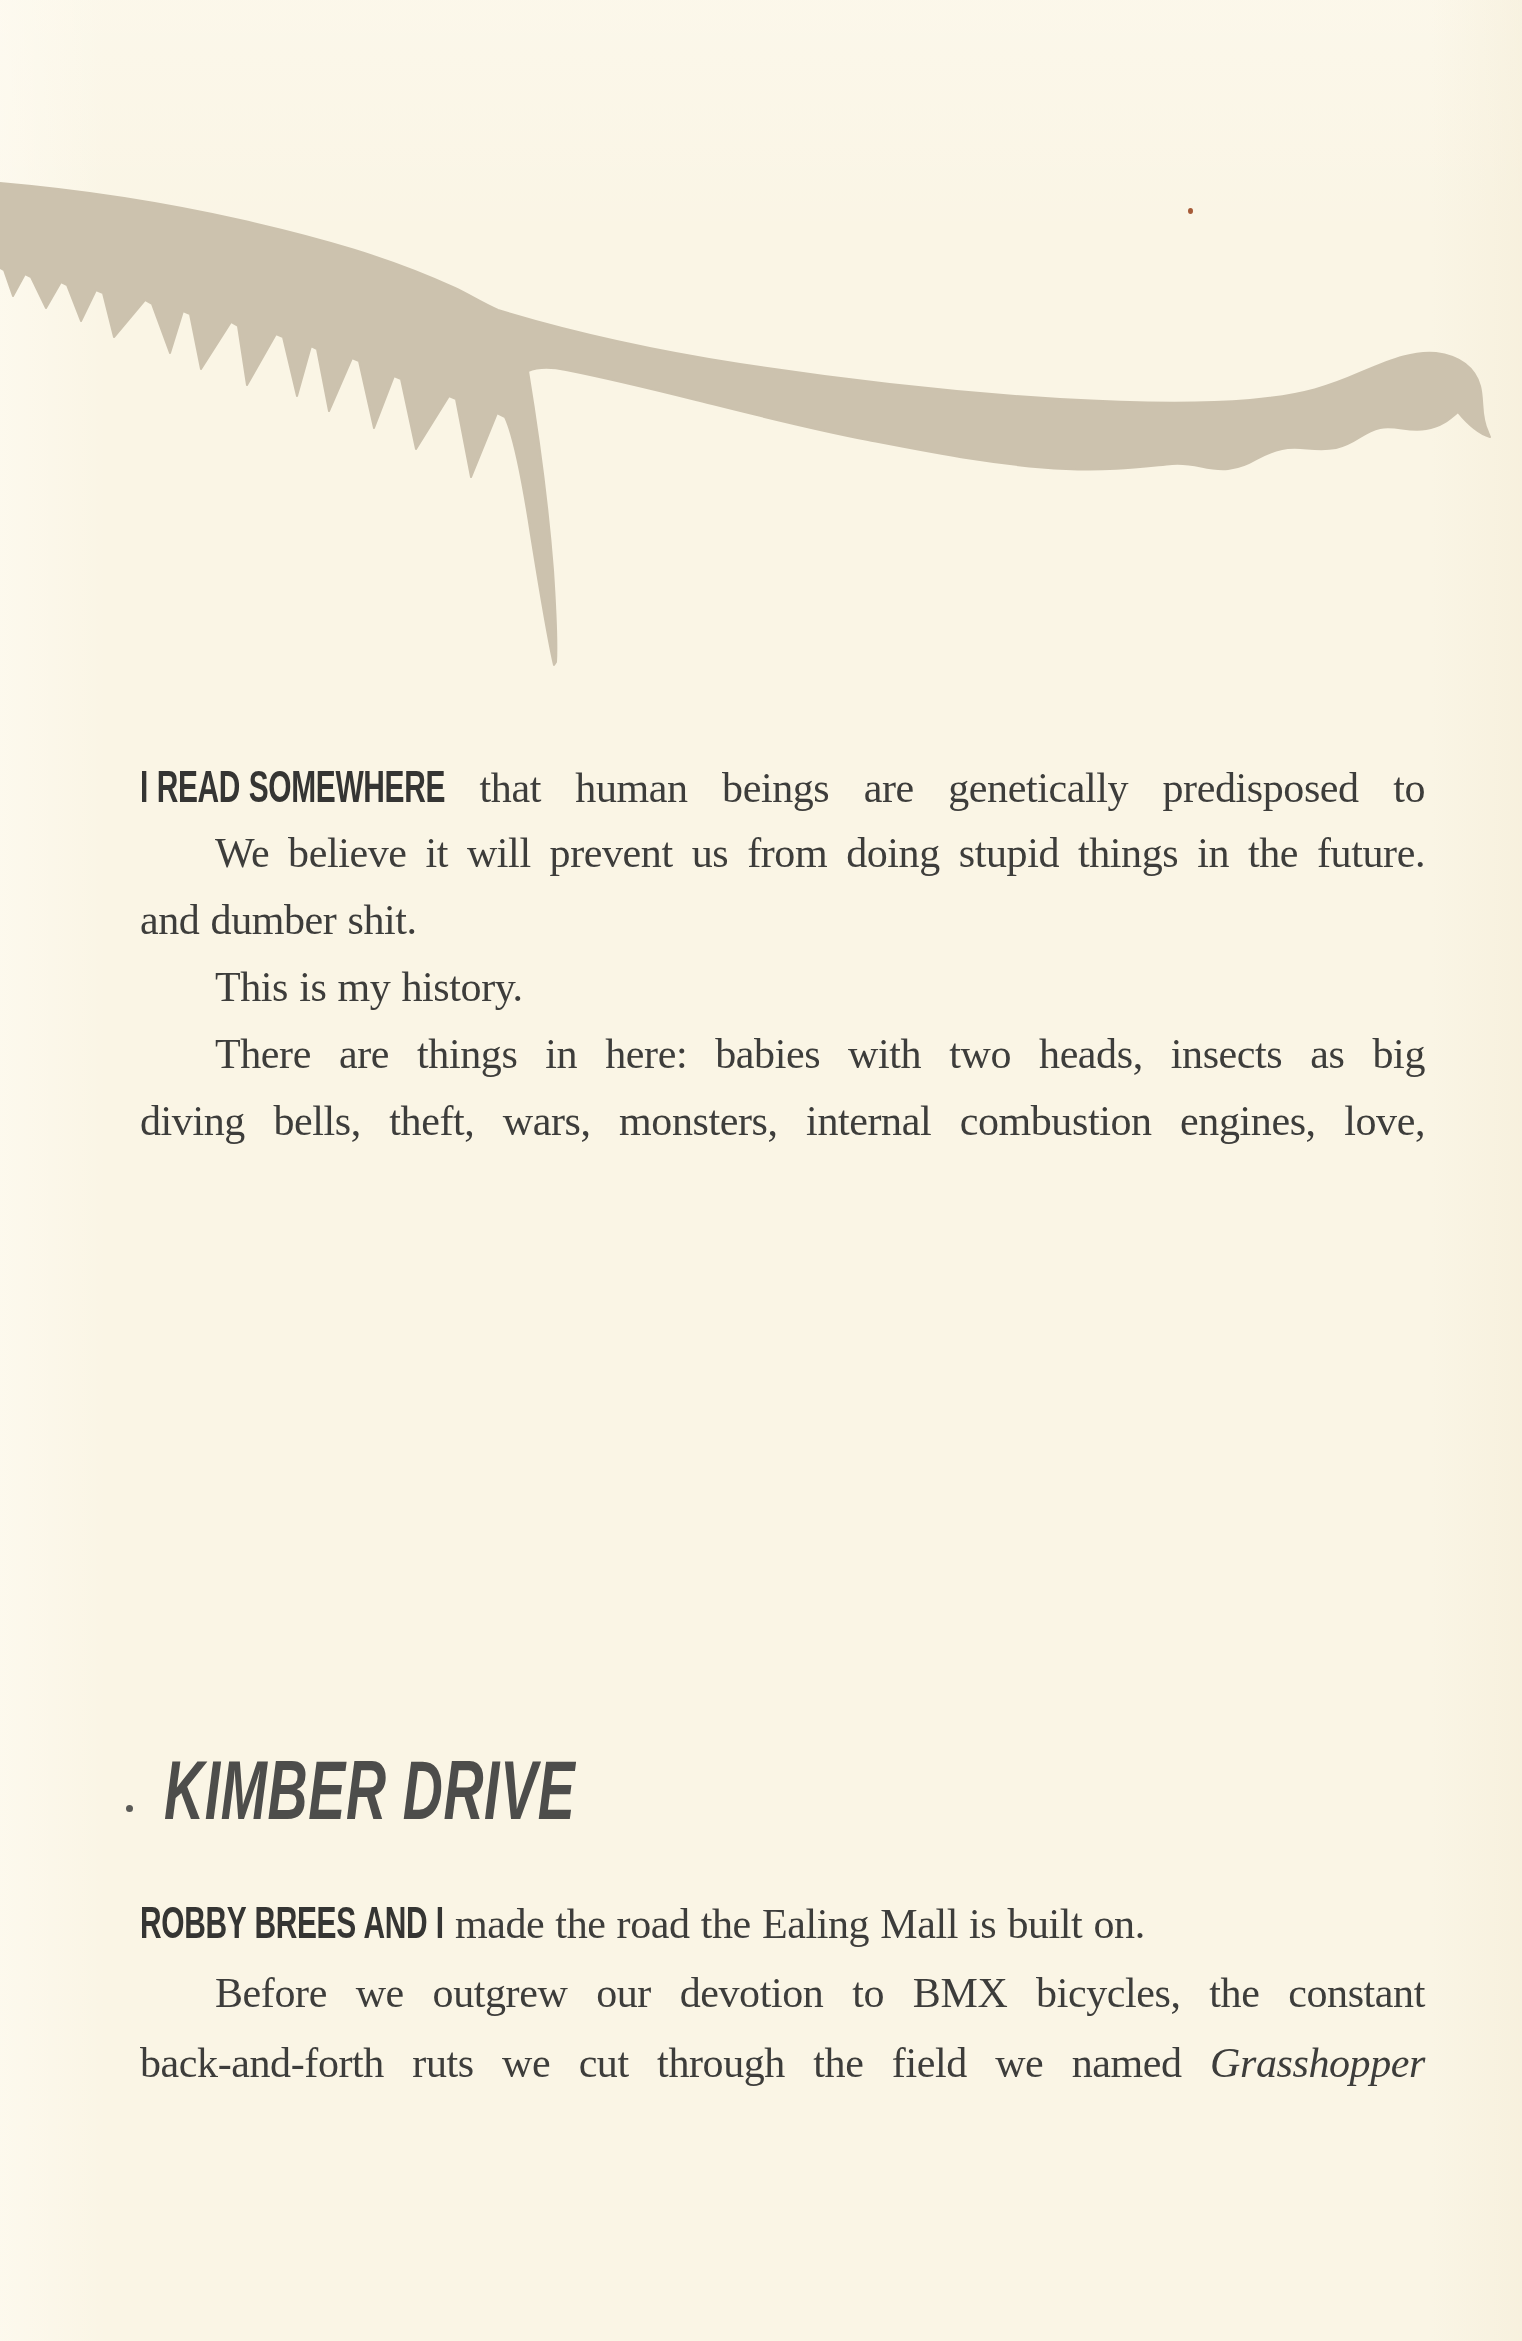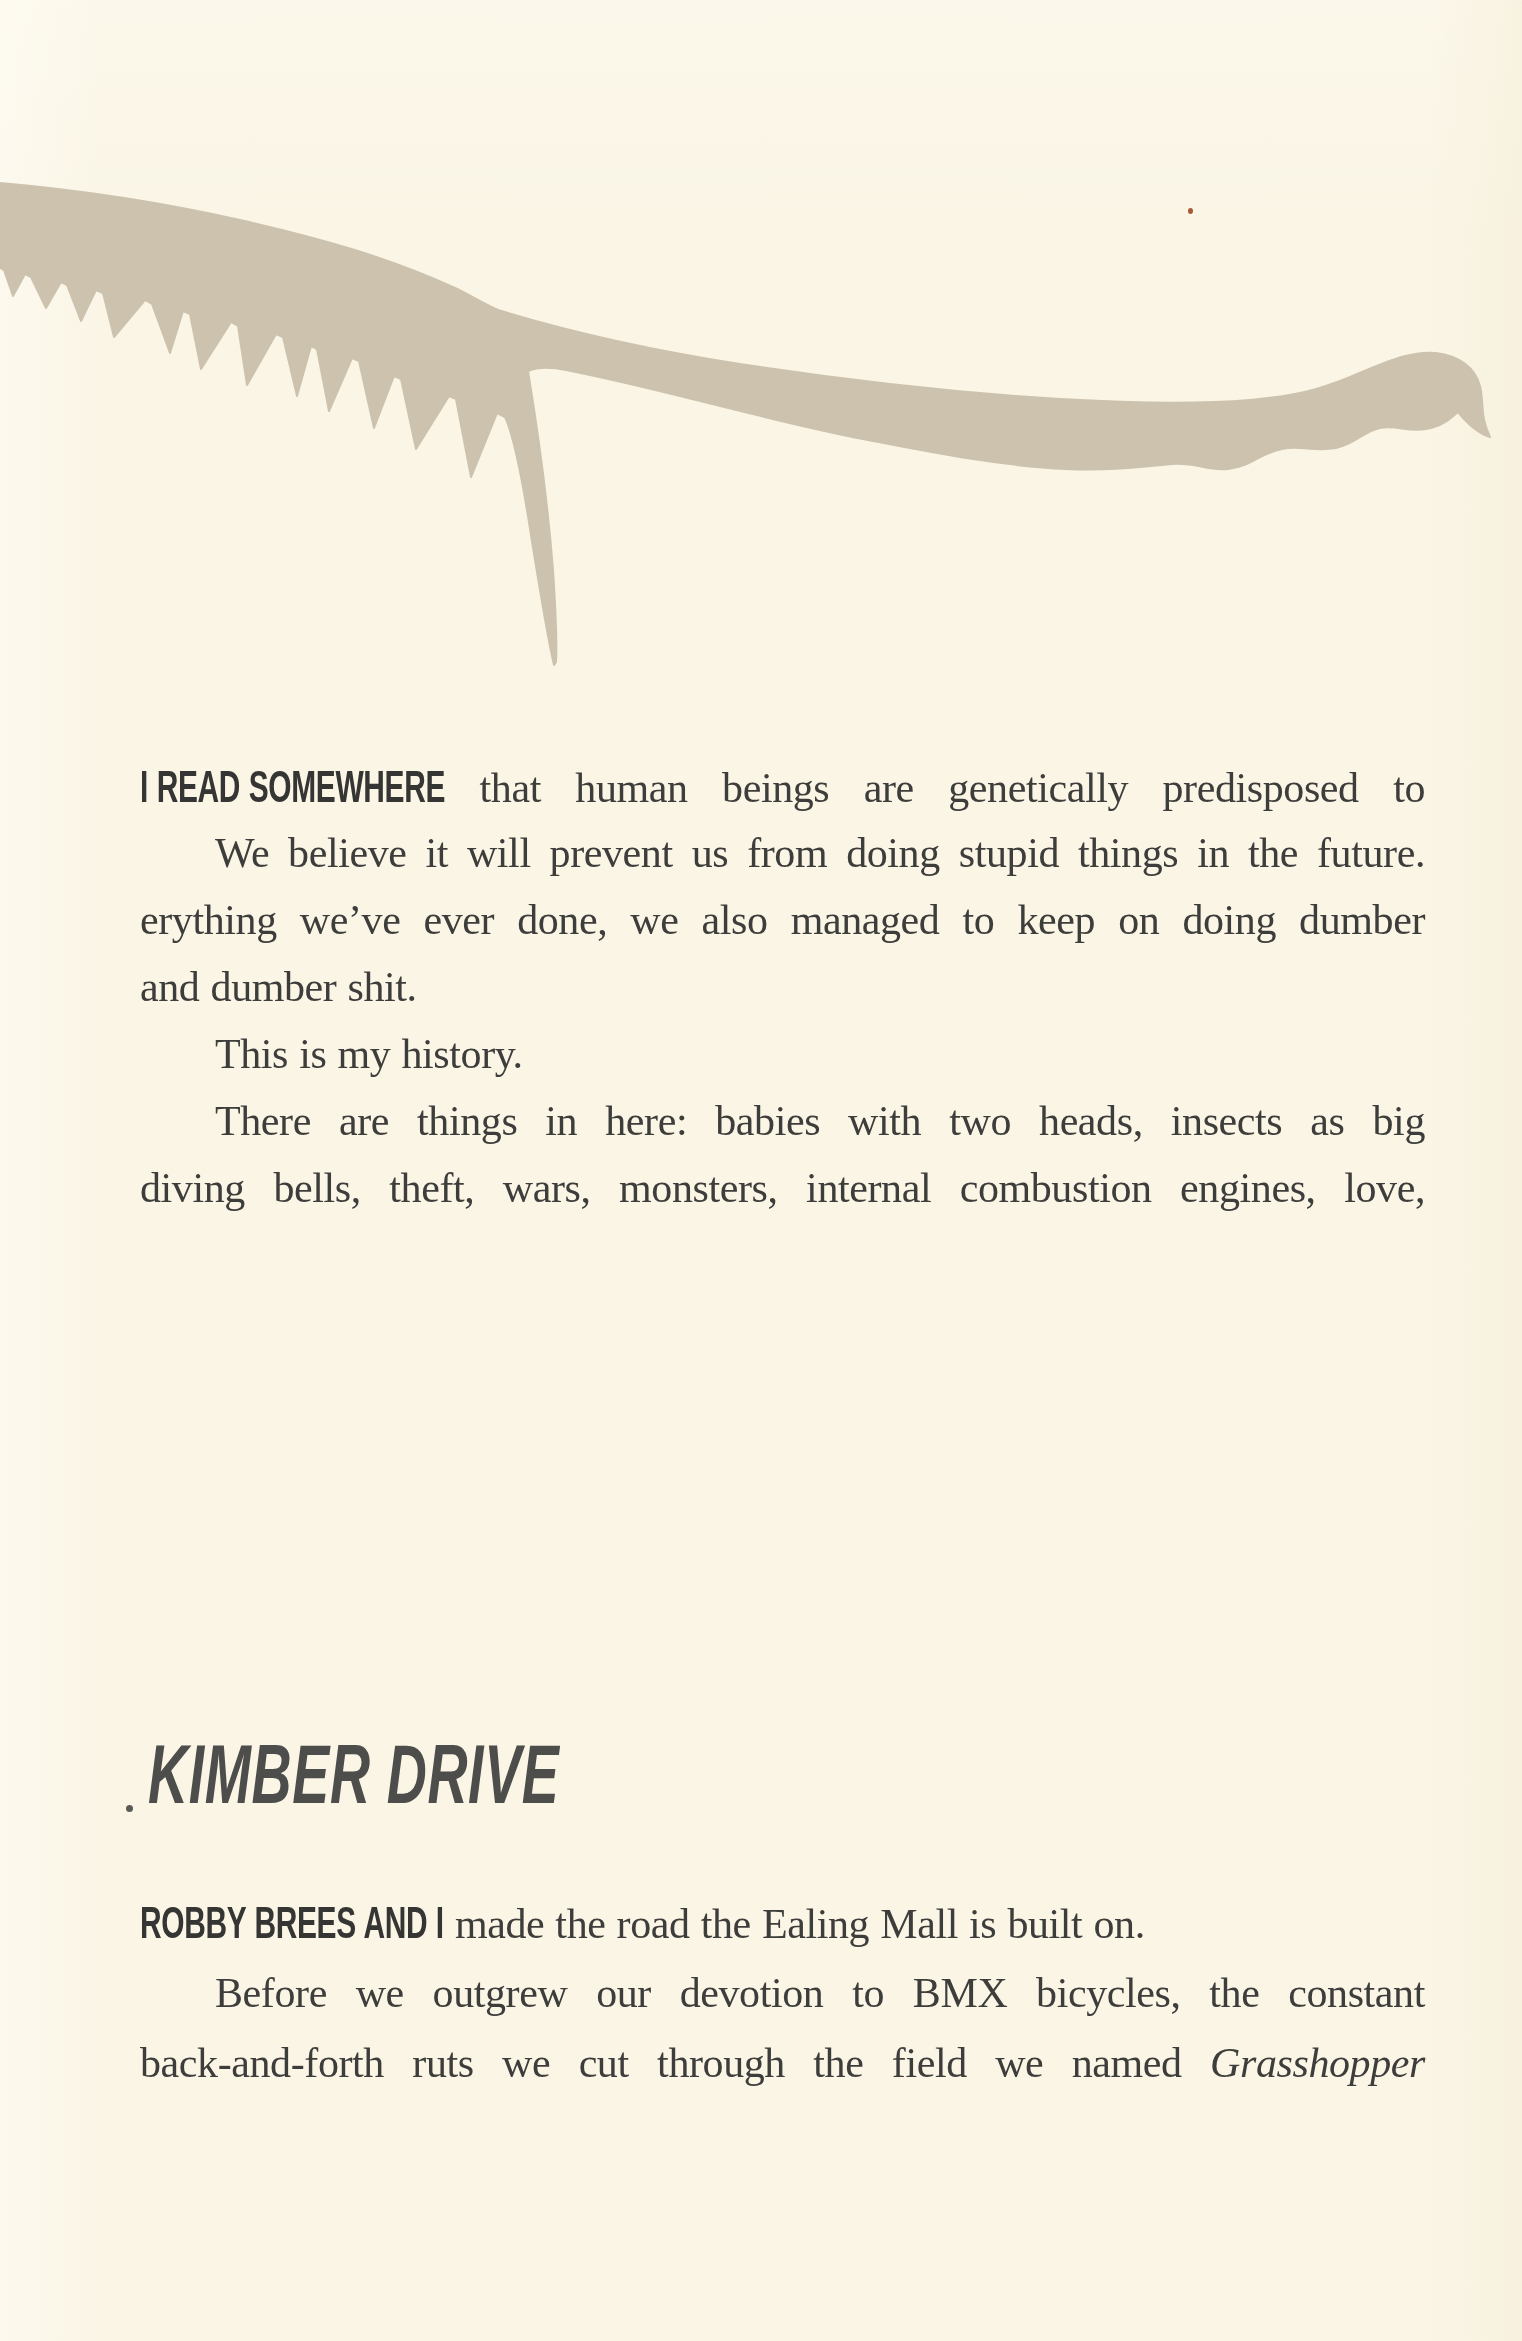--- a/index.html
+++ b/index.html
@@ -78,21 +78,21 @@
     transform: scaleX(0.68);
     transform-origin: 0 100%;
     white-space: pre;
   }
 
   
   .chapter {
     position: absolute;
     left: 148px;
     top: 1732px;
-    margin: 0;
+    margin: 16px;
     height: 84px;
     line-height: 84px;
     white-space: nowrap;
   }
   .chapter-inner {
     display: inline-block;
     font-family: "Liberation Sans", sans-serif;
     font-style: italic;
     font-weight: 700;
     font-size: 84px;
@@ -172,21 +172,20 @@
          L 25 274 L 13 296 L 4 270
          L 0 268 Z"></path>
   </svg>
 
   <div class="red-speck"></div>
   <div class="ink-speck"></div>
 
   <div class="textcol intro" id="introBlock">
       <div class="line justify"><span class="lead-box" style="width: 305.118px;"><span class="lead-inner">I READ SOMEWHERE</span></span><span class="seg-normal"> that human beings are genetically predisposed to</span></div>
       <div class="line justify indent"><span class="seg-normal">We believe it will prevent us from doing stupid things in the future.</span></div>
-      <div class="line justify"><span class="seg-normal">erything we’ve ever done, we also managed to keep on doing dumber</span></div>
       <div class="line"><span class="seg-normal">and dumber shit.</span></div>
       <div class="line indent"><span class="seg-normal">This is my history.</span></div>
       <div class="line justify indent"><span class="seg-normal">There are things in here: babies with two heads, insects as big</span></div>
       <div class="line justify"><span class="seg-normal">diving bells, theft, wars, monsters, internal combustion engines, love,</span></div>
     </div>
 
   <h1 class="chapter"><span class="chapter-inner">KIMBER DRIVE</span></h1>
 
   <div class="textcol chapter-open" id="chapterBlock">
       <div class="line"><span class="lead-box" style="width: 303.822px;"><span class="lead-inner">ROBBY BREES AND I</span></span><span class="seg-normal"> made the road the Ealing Mall is built on.</span></div>

